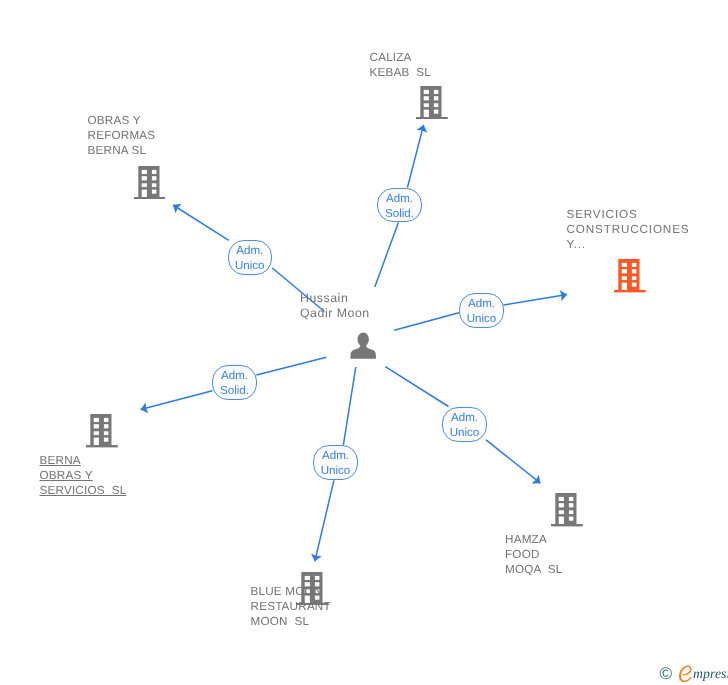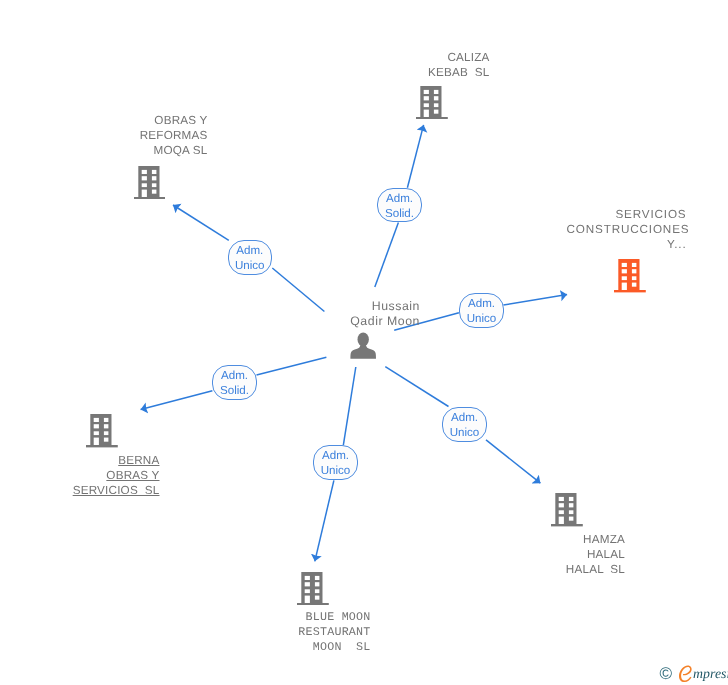--- a/index.html
+++ b/index.html
@@ -1,24 +1,24 @@
 <!DOCTYPE html>
 <html><head>
 <meta charset="utf-8">
 <style>
   html,body{margin:0;padding:0;}
   body{width:728px;height:685px;background:#ffffff;-webkit-font-smoothing:antialiased;text-rendering:geometricPrecision;
        font-family:"Liberation Sans",sans-serif;overflow:hidden;position:relative;}
   #stage{position:absolute;left:0;top:0;width:728px;height:685px;}
   .edges{position:absolute;left:0;top:0;width:728px;height:685px;}
   .icon{position:absolute;}
-  .caption{position:absolute;text-align:right;color:#737373;font-size:11.7px;
+  .caption{position:absolute;text-align:left;color:#737373;font-size:11.7px;
            line-height:15.2px;letter-spacing:0.2px;}
   .caption > div{white-space:pre;}
-  .person-caption{font-size:12.3px;line-height:15.1px;letter-spacing:0.55px;margin-top:8px;}
+  .person-caption{font-size:12.3px;line-height:15.1px;letter-spacing:0.55px;}
   .elabel{position:absolute;background:#fcfcfc;border:1.5px solid #4f8de0;
           border-radius:16px;color:#3c80dc;font-size:11.6px;line-height:14.6px;
           text-align:center;box-sizing:border-box;
           display:flex;flex-direction:column;justify-content:center;padding-top:3px;}
   .elabel div{white-space:nowrap;}
   .wm{position:absolute;white-space:nowrap;line-height:1;}
   .wm-c{color:#2e6a7a;font-size:17px;font-family:"Liberation Sans",sans-serif;
         vertical-align:-1px;}
   .wm-esvg{margin-left:5.5px;vertical-align:-4.2px;}
   .wm-r{color:#1f5564;font-family:"Liberation Serif",serif;font-style:italic;
@@ -58,21 +58,21 @@
     <div>CALIZA</div>
     <div>KEBAB  SL</div>
   </div>
   <svg class="icon" style="left:416.2px;top:85.7px;" width="31.8" height="33.4" viewBox="0 0 31.8 33.4">
     <use href="#bld" fill="#777777"></use>
   </svg>
 
   <div class="caption" style="left:87.5px;top:112.5px;width:120px;">
     <div>OBRAS Y</div>
     <div>REFORMAS</div>
-    <div>MOQA SL</div>
+    <div>BERNA SL</div>
   </div>
   <svg class="icon" style="left:133.5px;top:166px;" width="31.8" height="33.4" viewBox="0 0 31.8 33.4">
     <use href="#bld" fill="#777777"></use>
   </svg>
 
   <div class="caption milconsa" style="left:566.5px;top:206.5px;width:120px;">
     <div>SERVICIOS</div>
     <div>CONSTRUCCIONES</div>
     <div>Y...</div>
   </div>
@@ -85,33 +85,33 @@
   </svg>
   <div class="caption" style="left:39.5px;top:452.5px;width:120px;text-decoration:underline;">
     <div>BERNA</div>
     <div>OBRAS Y</div>
     <div>SERVICIOS  SL</div>
   </div>
 
   <svg class="icon" style="left:296.8px;top:571.5px;" width="31.8" height="33.4" viewBox="0 0 31.8 33.4">
     <use href="#bld" fill="#777777"></use>
   </svg>
-  <div class="caption" style="left:250.5px;top:610px;width:120px;font-family:Liberation Mono, monospace;">
+  <div class="caption" style="left:250.5px;top:584px;width:120px;">
     <div>BLUE MOON</div>
     <div>RESTAURANT</div>
     <div>MOON  SL</div>
   </div>
 
   <svg class="icon" style="left:550.9px;top:493.3px;" width="31.8" height="33.4" viewBox="0 0 31.8 33.4">
     <use href="#bld" fill="#777777"></use>
   </svg>
   <div class="caption" style="left:505px;top:531.5px;width:120px;">
     <div>HAMZA</div>
-    <div>HALAL</div>
-    <div>HALAL  SL</div>
+    <div>FOOD</div>
+    <div>MOQA  SL</div>
   </div>
 
   <div class="caption person-caption" style="left:300px;top:290.5px;width:120px;">
     <div>Hussain</div>
     <div>Qadir Moon</div>
   </div>
   <svg class="icon" style="left:349.5px;top:331.5px;" width="26.2" height="27.2" viewBox="0 0 26.2 27.2">
     <g fill="#777777">
       <ellipse cx="13.2" cy="7.4" rx="5.7" ry="7.0"></ellipse>
       <path d="M13.2,11.4 C15.0,11.4 16.2,12.8 16.4,14.3 C16.6,15.6 17.6,16.3 19.3,16.8

